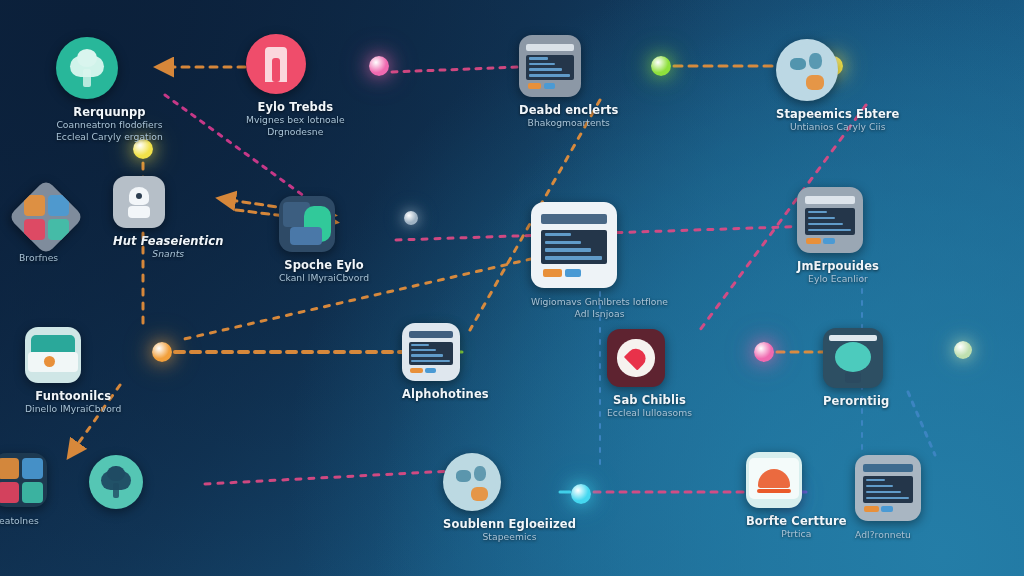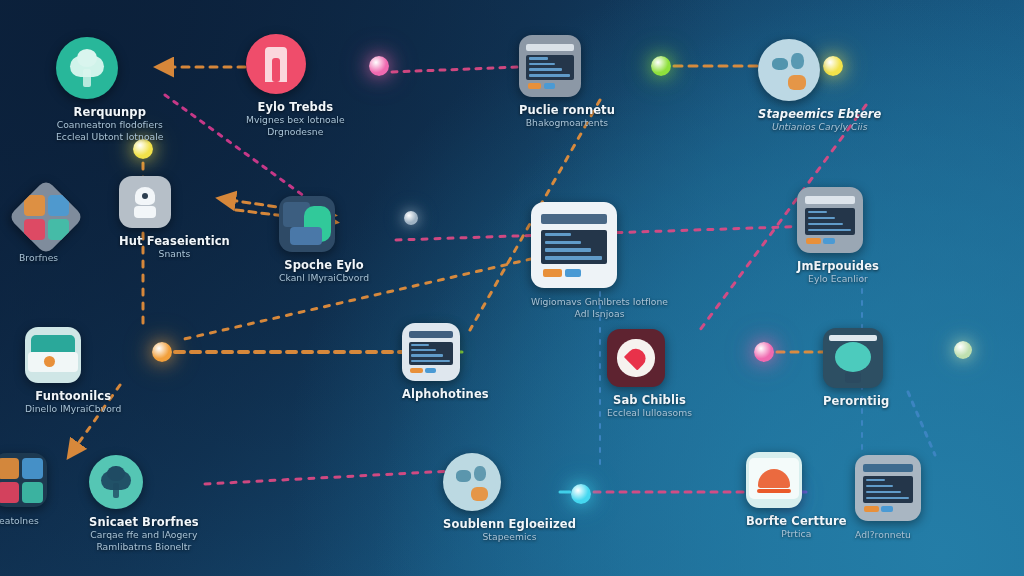--- a/index.html
+++ b/index.html
@@ -96,21 +96,21 @@
               <div style="position: absolute; left: 22%; top: 30%; width: 56%; height: 34%; background: rgb(217, 245, 238); border-radius: 16px; opacity: 0.95;"></div>
               <div style="position: absolute; left: 34%; top: 20%; width: 32%; height: 28%; background: rgb(217, 245, 238); border-radius: 50%;"></div>
               <div style="position: absolute; left: 44%; top: 52%; width: 12%; height: 28%; background: rgb(217, 245, 238); opacity: 0.8; border-radius: 2px;"></div>
             </div>
             <div class="ring"></div>
           </div>
         </div>
         <div class="lbl">
           <div class="t">Rerquunpp</div>
           <div class="s">Coanneatron flodofiers</div>
-          <div class="s">Eccleal Ubtont lotnoale</div>
+          <div class="s">Eccleal Caryly ergation</div>
         </div>
       </div>
       <div class="node" style="left: 331px; top: 34px;">
         <div style="position: relative; display: flex; align-items: center; justify-content: center;">
           <div class="icon circ" style="width: 60px; height: 60px; background: rgb(239, 77, 107);">
             <div style="position: absolute; inset: 0px;">
               <div style="position: absolute; left: 32%; top: 22%; width: 36%; height: 58%; background: rgb(251, 215, 221); border-radius: 4px 4px 0px 0px;"></div>
               <div style="position: absolute; left: 44%; top: 40%; width: 12%; height: 40%; background: rgb(239, 77, 107); border-radius: 3px;"></div>
             </div>
           </div>
@@ -130,25 +130,25 @@
               <div style="position: absolute; left: 16%; top: 36%; width: 30%; height: 4%; background: rgb(111, 181, 232); opacity: 0.8; border-radius: 1px;"></div>
               <div style="position: absolute; left: 16%; top: 45%; width: 42%; height: 4%; background: rgb(111, 181, 232); opacity: 0.8; border-radius: 1px;"></div>
               <div style="position: absolute; left: 16%; top: 54%; width: 54%; height: 4%; background: rgb(111, 181, 232); opacity: 0.8; border-radius: 1px;"></div>
               <div style="position: absolute; left: 16%; top: 63%; width: 66%; height: 4%; background: rgb(111, 181, 232); opacity: 0.8; border-radius: 1px;"></div>
               <div style="position: absolute; left: 14%; top: 78%; width: 22%; height: 9%; background: rgb(232, 144, 58); border-radius: 2px;"></div>
               <div style="position: absolute; left: 40%; top: 78%; width: 18%; height: 9%; background: rgb(74, 154, 212); border-radius: 2px;"></div>
             </div>
           </div>
         </div>
         <div class="lbl">
-          <div class="t">Puclie ronnetu</div>
+          <div class="t">Deabd enclerts</div>
           <div class="s">Bhakogmoartents</div>
         </div>
       </div>
-      <div class="node" style="left: 843px; top: 39px; font-style: italic;">
+      <div class="node" style="left: 861px; top: 39px;">
         <div style="position: relative; display: flex; align-items: center; justify-content: center;">
           <div class="icon circ" style="width: 62px; height: 62px; background: rgb(188, 216, 228);">
             <div style="position: absolute; inset: 0px;">
               <div style="position: absolute; left: 8%; top: 8%; width: 84%; height: 84%; background: rgb(188, 216, 228); border-radius: 50%;"></div>
               <div style="position: absolute; left: 22%; top: 30%; width: 26%; height: 20%; background: rgb(47, 127, 156); border-radius: 40%; opacity: 0.75;"></div>
               <div style="position: absolute; left: 54%; top: 22%; width: 20%; height: 26%; background: rgb(47, 127, 156); border-radius: 45%; opacity: 0.7;"></div>
               <div style="position: absolute; left: 48%; top: 58%; width: 30%; height: 24%; background: rgb(232, 144, 58); border-radius: 6px; opacity: 0.92;"></div>
             </div>
             <div class="ring"></div>
           </div>
@@ -166,21 +166,21 @@
               <div style="position: absolute; left: 54%; top: 10%; width: 38%; height: 38%; background: rgb(74, 154, 212); border-radius: 4px; opacity: 0.9;"></div>
               <div style="position: absolute; left: 10%; top: 54%; width: 38%; height: 38%; background: rgb(232, 66, 94); border-radius: 4px; opacity: 0.9;"></div>
               <div style="position: absolute; left: 54%; top: 54%; width: 38%; height: 38%; background: rgb(63, 192, 168); border-radius: 4px; opacity: 0.9;"></div>
             </div>
           </div>
         </div>
         <div class="lbl">
           <div class="s">Brorfnes</div>
         </div>
       </div>
-      <div class="node" style="left: 204px; top: 176px;">
+      <div class="node" style="left: 198px; top: 176px; font-style: italic;">
         <div style="position: relative; display: flex; align-items: center; justify-content: center;">
           <div class="icon sq" style="width: 52px; height: 52px; background: rgb(182, 191, 200);">
             <div style="position: absolute; inset: 0px;">
               <div style="position: absolute; left: 30%; top: 22%; width: 40%; height: 34%; background: rgb(242, 246, 249); border-radius: 50% 50% 30% 30%;"></div>
               <div style="position: absolute; left: 28%; top: 58%; width: 44%; height: 22%; background: rgb(242, 246, 249); border-radius: 4px;"></div>
               <div style="position: absolute; left: 44%; top: 32%; width: 12%; height: 12%; background: rgb(44, 62, 80); border-radius: 50%;"></div>
             </div>
           </div>
         </div>
         <div class="lbl">
@@ -324,25 +324,20 @@
         <div style="position: relative; display: flex; align-items: center; justify-content: center;">
           <div class="icon circ" style="width: 54px; height: 54px; background: rgb(85, 198, 180);">
             <div style="position: absolute; inset: 0px;">
               <div style="position: absolute; left: 22%; top: 30%; width: 56%; height: 34%; background: rgb(31, 75, 99); border-radius: 16px; opacity: 0.95;"></div>
               <div style="position: absolute; left: 34%; top: 20%; width: 32%; height: 28%; background: rgb(31, 75, 99); border-radius: 50%;"></div>
               <div style="position: absolute; left: 44%; top: 52%; width: 12%; height: 28%; background: rgb(31, 75, 99); opacity: 0.8; border-radius: 2px;"></div>
             </div>
             <div class="ring"></div>
           </div>
         </div>
-        <div class="lbl">
-          <div class="t">Snicaet Brorfnes</div>
-          <div class="s">Carqae ffe and lAogery</div>
-          <div class="s">Ramlibatrns Bioneltr</div>
-        </div>
       </div>
       <div class="node" style="left: 528px; top: 453px;">
         <div style="position: relative; display: flex; align-items: center; justify-content: center;">
           <div class="icon circ" style="width: 58px; height: 58px; background: rgb(188, 217, 226);">
             <div style="position: absolute; inset: 0px;">
               <div style="position: absolute; left: 8%; top: 8%; width: 84%; height: 84%; background: rgb(188, 217, 226); border-radius: 50%;"></div>
               <div style="position: absolute; left: 22%; top: 30%; width: 26%; height: 20%; background: rgb(59, 127, 155); border-radius: 40%; opacity: 0.75;"></div>
               <div style="position: absolute; left: 54%; top: 22%; width: 20%; height: 26%; background: rgb(59, 127, 155); border-radius: 45%; opacity: 0.7;"></div>
               <div style="position: absolute; left: 48%; top: 58%; width: 30%; height: 24%; background: rgb(232, 144, 58); border-radius: 6px; opacity: 0.92;"></div>
             </div>

